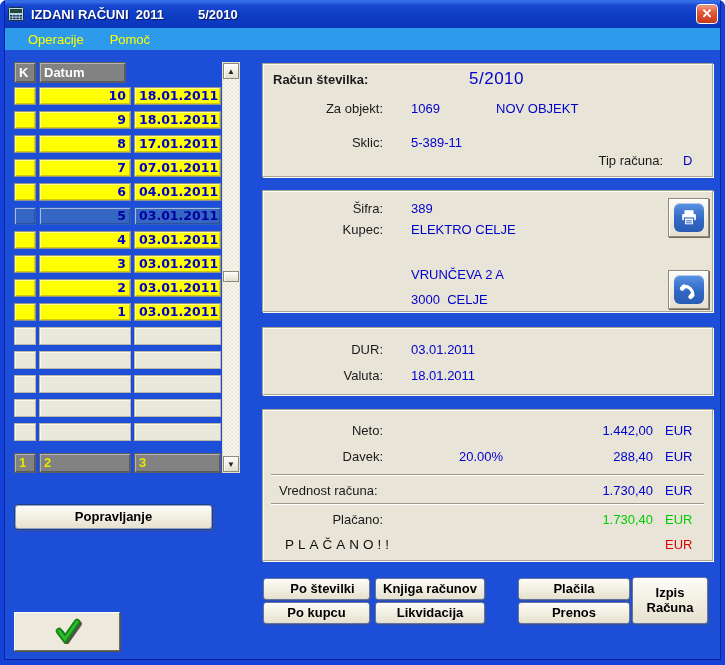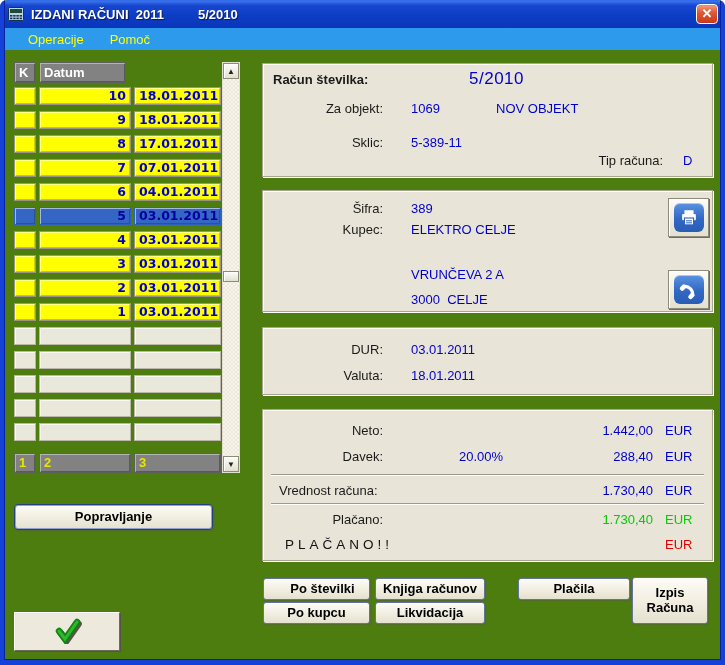--- a/index.html
+++ b/index.html
@@ -1,20 +1,20 @@
 <!DOCTYPE html>
 <html><head>
 <meta charset="utf-8">
 <style>
   * { margin:0; padding:0; box-sizing:border-box; }
   body { background:#fff; font-family:"Liberation Sans", sans-serif; }
 
   .window {
     position:relative; width:725px; height:665px;
-    background:#4d7c0f;
+    background:#1d4ed8;
     border-radius:7px 7px 0 0;
     overflow:hidden;
   }
   
   .frame {
     position:absolute; inset:0; pointer-events:none; z-index:50;
     border-left:4px solid #1441D8; border-right:4px solid #1441D8; border-bottom:5px solid #1441D8;
     box-shadow: inset 1px 0 0 #0A229E, inset -1px 0 0 #0A229E, inset 0 -1px 0 #0A229E;
   }
 
@@ -352,19 +352,20 @@
 
     <span class="placano-status" style="top:127px;">PLAČANO!!</span>
     <span class="val cur red" style="top:127px;">EUR</span>
   </div>
 
   <button class="btn" style="left:263px; top:578px; width:107px; height:22px;padding-left:12px;">Po številki</button>
   <button class="btn" style="left:375px; top:578px; width:110px; height:22px;">Knjiga računov</button>
   <button class="btn" style="left:263px; top:602px; width:107px; height:22px;">Po kupcu</button>
   <button class="btn" style="left:375px; top:602px; width:110px; height:22px;">Likvidacija</button>
   <button class="btn" style="left:518px; top:578px; width:112px; height:22px;">Plačila</button>
+  <button class="btn" style="left:518px; top:602px; width:112px; height:22px;">Prenos</button>
   <button class="btn" style="left:632px; top:577px; width:76px; height:47px; flex-direction:column;">
     <span>Izpis</span>
     <span>Računa</span>
   </button>
 
   <div class="frame"></div>
 </div>
 
 </body></html>

